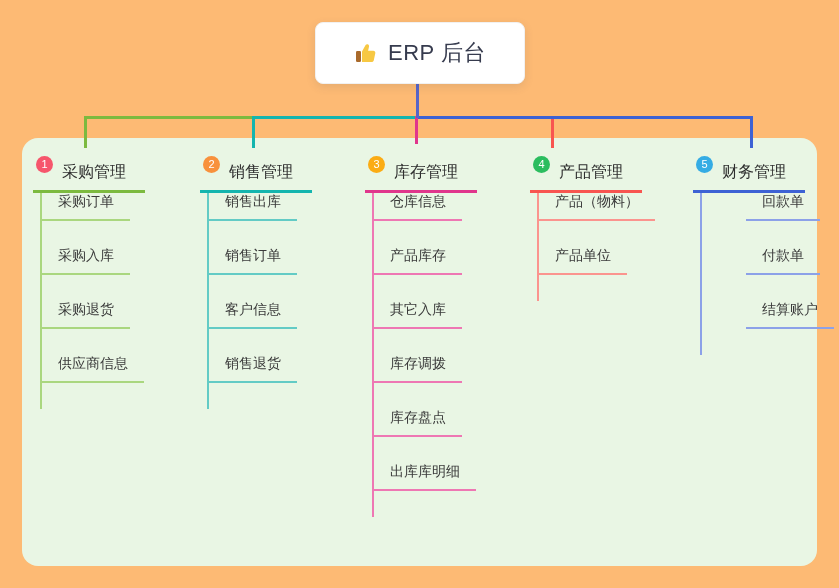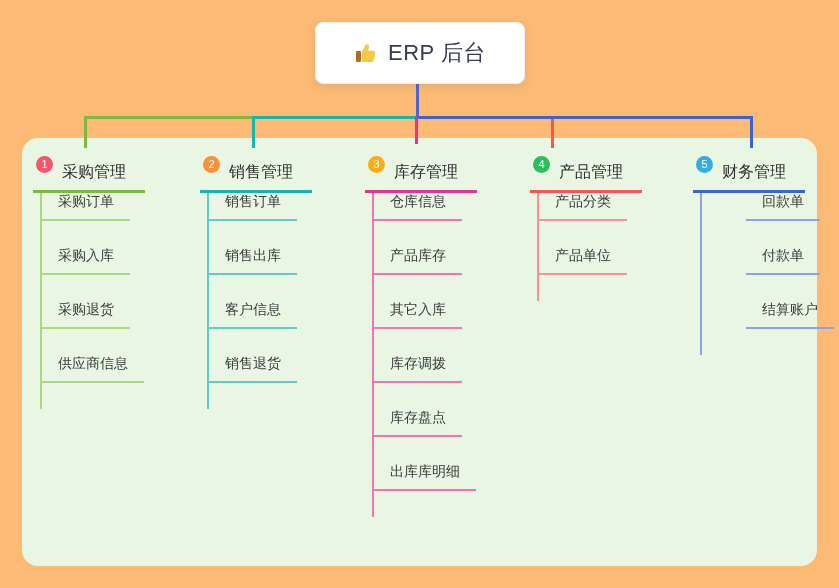--- a/index.html
+++ b/index.html
@@ -116,24 +116,24 @@
     </div>
   </div>
 
   <div class="branch branch-2 c2">
     <div class="branch-label">
       <span class="badge">2</span>
       <span class="branch-title">销售管理</span>
     </div>
     <div class="children">
       <div class="child">
+          <span class="child-text">销售出库</span>
+        </div>
+      <div class="child">
           <span class="child-text">销售订单</span>
-        </div>
-      <div class="child">
-          <span class="child-text">销售出库</span>
         </div>
       <div class="child">
           <span class="child-text">客户信息</span>
         </div>
       <div class="child">
           <span class="child-text">销售退货</span>
         </div>
     </div>
   </div>
 
@@ -164,21 +164,21 @@
     </div>
   </div>
 
   <div class="branch branch-4 c4">
     <div class="branch-label">
       <span class="badge">4</span>
       <span class="branch-title">产品管理</span>
     </div>
     <div class="children">
       <div class="child">
-          <span class="child-text">产品分类</span>
+          <span class="child-text">产品（物料）</span>
         </div>
       <div class="child">
           <span class="child-text">产品单位</span>
         </div>
     </div>
   </div>
 
   <div class="branch branch-5 c5">
     <div class="branch-label">
       <span class="badge">5</span>

